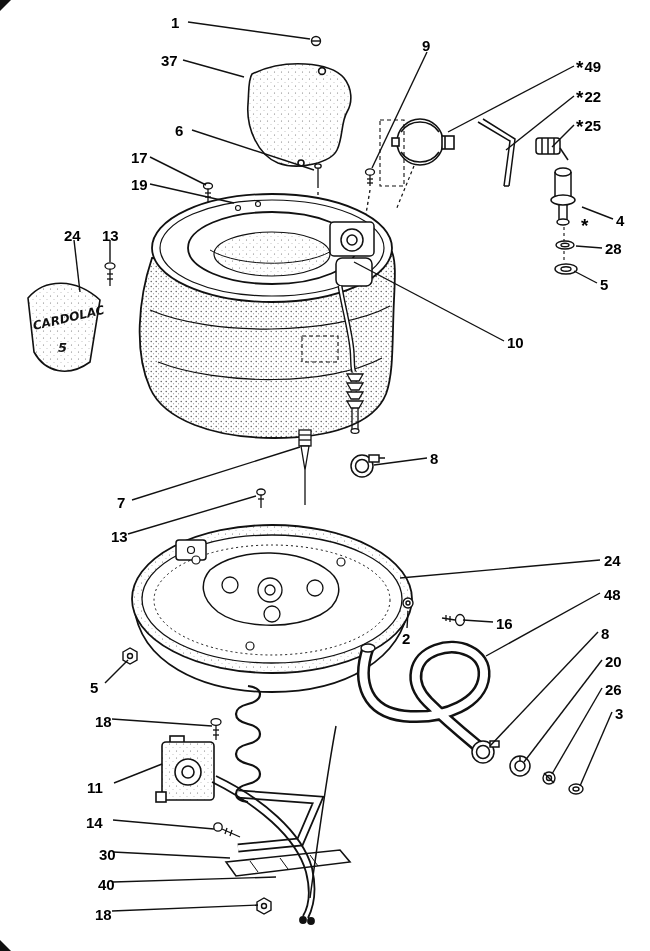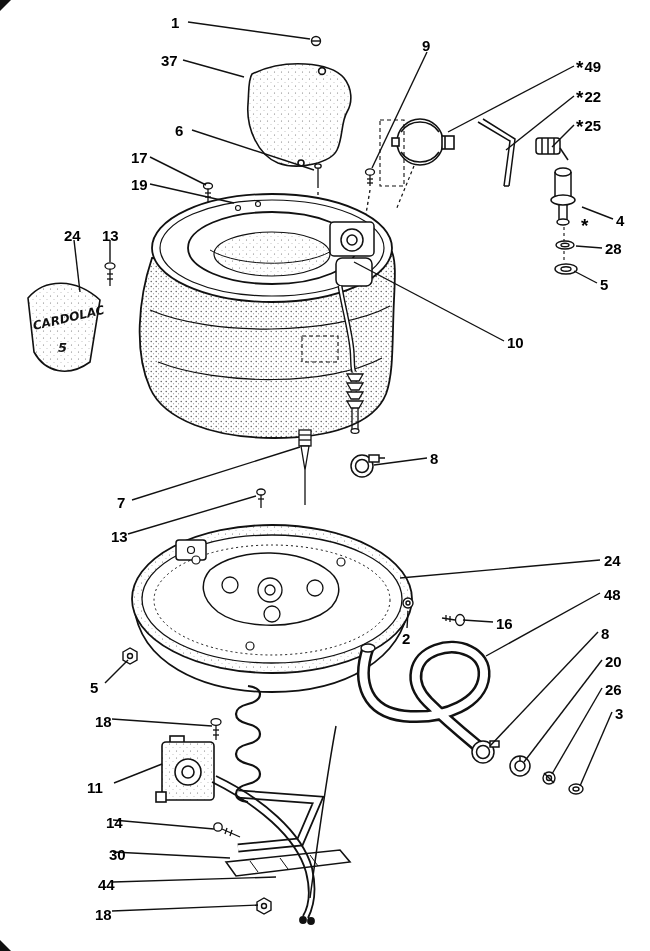--- a/index.html
+++ b/index.html
@@ -348,18 +348,18 @@
 <div class="callout" style="left:603px;top:586px"><span class="star"></span><span>48</span></div>
 <div class="callout" style="left:401px;top:630px"><span class="star"></span><span>2</span></div>
 <div class="callout" style="left:495px;top:615px"><span class="star"></span><span>16</span></div>
 <div class="callout" style="left:600px;top:625px"><span class="star"></span><span>8</span></div>
 <div class="callout" style="left:604px;top:653px"><span class="star"></span><span>20</span></div>
 <div class="callout" style="left:604px;top:681px"><span class="star"></span><span>26</span></div>
 <div class="callout" style="left:614px;top:705px"><span class="star"></span><span>3</span></div>
 <div class="callout" style="left:89px;top:679px"><span class="star"></span><span>5</span></div>
 <div class="callout" style="left:94px;top:713px"><span class="star"></span><span>18</span></div>
 <div class="callout" style="left:86px;top:779px"><span class="star"></span><span>11</span></div>
-<div class="callout" style="left:105px;top:814px"><span class="star"></span><span>14</span></div>
-<div class="callout" style="left:108px;top:846px"><span class="star"></span><span>30</span></div>
-<div class="callout" style="left:97px;top:876px"><span class="star"></span><span>44</span></div>
+<div class="callout" style="left:85px;top:814px"><span class="star"></span><span>14</span></div>
+<div class="callout" style="left:98px;top:846px"><span class="star"></span><span>30</span></div>
+<div class="callout" style="left:97px;top:876px"><span class="star"></span><span>40</span></div>
 <div class="callout" style="left:94px;top:906px"><span class="star"></span><span>18</span></div>
 
 </div>
 
 </body></html>

